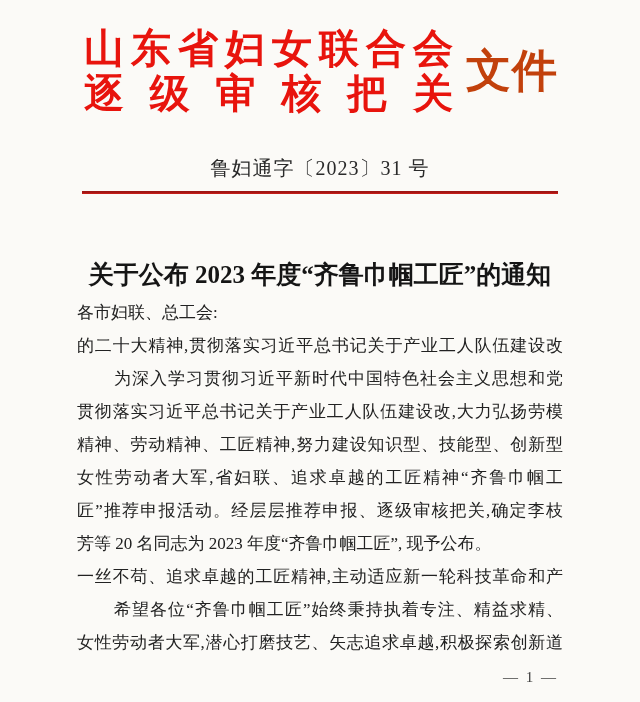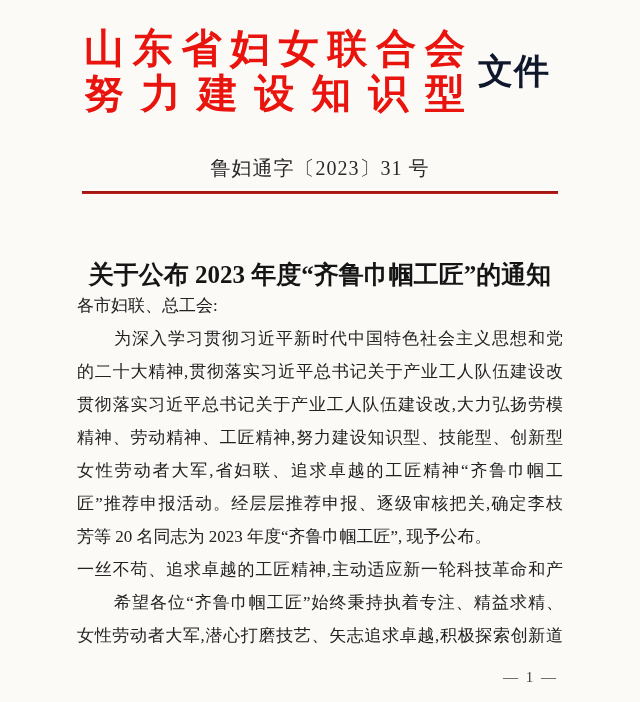--- a/index.html
+++ b/index.html
@@ -34,23 +34,23 @@
     font-size: 40px;
     line-height: 45px;
   }
   .org-line {
     text-align: justify;
     text-align-last: justify;
     white-space: nowrap;
     height: 45px;
   }
   .doc-type {
-    color: #0f172a;
+    color: #c2410c;
     font-weight: bold;
-    font-size: 35px;
+    font-size: 45px;
     line-height: 45px;
     margin-left: 13px;
     letter-spacing: 1px;
     white-space: nowrap;
   }
 
   
   .doc-number {
     position: absolute;
     top: 155px;
@@ -82,21 +82,21 @@
     font-size: 25px;
     font-weight: bold;
     color: #151515;
     white-space: nowrap;
     margin-top: 16px;
   }
 
   
   .body-text {
     position: absolute;
-    top: 289px;
+    top: 296px;
     left: 77px;
     width: 486px;
     font-size: 17px;
     line-height: 33px;
     color: #222222;
   }
   .line {
     height: 33px;
     white-space: nowrap;
   }
@@ -119,35 +119,35 @@
   }
 </style>
 </head>
 <body>
 
 <div class="page">
 
   <div class="letterhead">
     <div class="org-names">
       <div class="org-line">山东省妇女联合会</div>
-      <div class="org-line">努力建设知识型</div>
+      <div class="org-line">逐级审核把关</div>
     </div>
     <div class="doc-type">文件</div>
   </div>
 
   <div class="doc-number">鲁妇通字〔2023〕31 号</div>
 
   <div class="red-line"></div>
 
   <div class="doc-title">关于公布 2023 年度“齐鲁巾帼工匠”的通知</div>
 
   <div class="body-text">
     <div class="line">各市妇联、总工会:</div>
+    <div class="line fill">的二十大精神,贯彻落实习近平总书记关于产业工人队伍建设改</div>
     <div class="line fill indent">为深入学习贯彻习近平新时代中国特色社会主义思想和党</div>
-    <div class="line fill">的二十大精神,贯彻落实习近平总书记关于产业工人队伍建设改</div>
     <div class="line fill">贯彻落实习近平总书记关于产业工人队伍建设改,大力弘扬劳模</div>
     <div class="line fill">精神、劳动精神、工匠精神,努力建设知识型、技能型、创新型</div>
     <div class="line fill">女性劳动者大军,省妇联、追求卓越的工匠精神“齐鲁巾帼工</div>
     <div class="line fill">匠”推荐申报活动。经层层推荐申报、逐级审核把关,确定李枝</div>
     <div class="line">芳等 20 名同志为 2023 年度“齐鲁巾帼工匠”, 现予公布。</div>
     <div class="line fill">一丝不苟、追求卓越的工匠精神,主动适应新一轮科技革命和产</div>
     <div class="line fill indent">希望各位“齐鲁巾帼工匠”始终秉持执着专注、精益求精、</div>
     <div class="line fill">女性劳动者大军,潜心打磨技艺、矢志追求卓越,积极探索创新道</div>
   </div>
 

